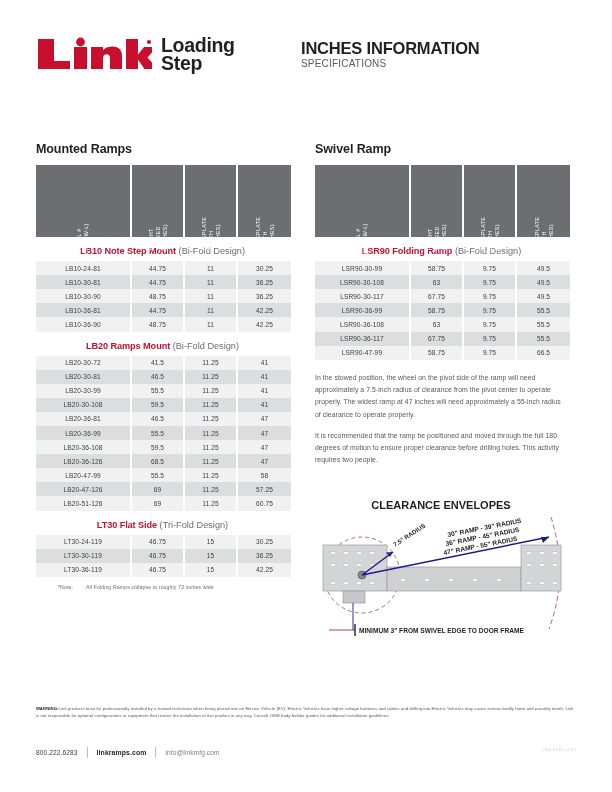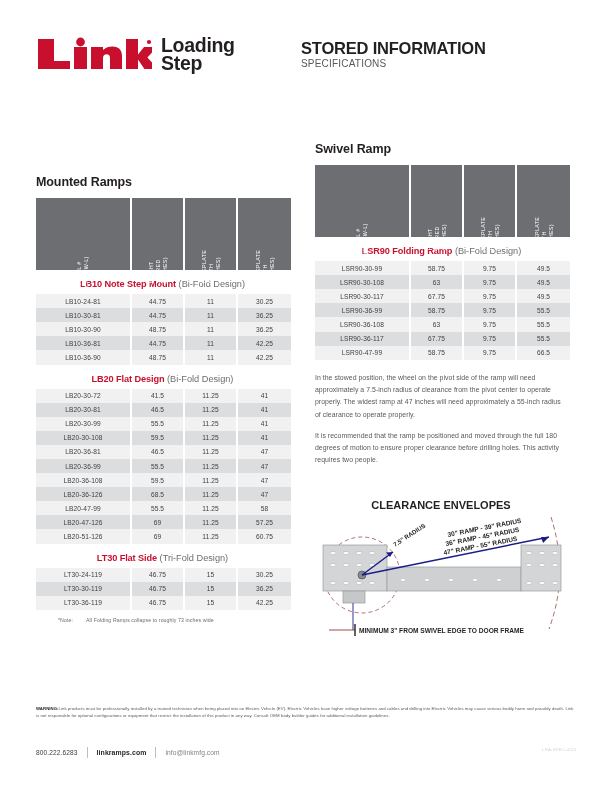--- a/index.html
+++ b/index.html
@@ -23,21 +23,21 @@
     font-size:19.5px;font-weight:bold;letter-spacing:-0.3px;color:#231f20;display:block;
   }
   .header-right{position:absolute;right:0;top:3px;text-align:left;width:275px;}
   .prod-info{font-size:16.5px;font-weight:bold;letter-spacing:-0.2px;color:#231f20;line-height:1.1;}
   .specs{font-size:10px;font-weight:normal;letter-spacing:0.2px;color:#58595b;line-height:1.25;margin-top:1px;}
 
   
   .sec-title{
     position:absolute;font-size:12.5px;font-weight:bold;color:#231f20;letter-spacing:-0.1px;
   }
-  .col-left{position:absolute;left:36px;top:142px;width:253px;margin-top:33px;}
+  .col-left{position:absolute;left:36px;top:142px;width:253px;}
   .col-right{position:absolute;left:315px;top:142px;width:253px;}
 
   
   .thead{display:flex;gap:2px;height:72px;}
   .th{
     background:#6d6e71;
     position:relative;
     display:flex;align-items:flex-end;justify-content:center;
     padding-bottom:5px;
   }
@@ -138,21 +138,21 @@
           </g>
           <circle cx="113" cy="5" r="2.1" fill="#c8102e"></circle>
         </svg>
       </div>
       <div class="logo-words">
         <span class="l1">Loading</span>
         <span class="l2">Step</span>
       </div>
     </div>
     <div class="header-right">
-      <div class="prod-info">STORED INFORMATION</div>
+      <div class="prod-info">INCHES INFORMATION</div>
       <div class="specs">SPECIFICATIONS</div>
     </div>
   </div>
 
   <div class="col-left">
     <div class="sec-title" style="position:static;margin-bottom:9px;">Mounted Ramps</div>
 
     <div class="thead">
       <div class="th th-model">
         <div class="rot">
@@ -210,21 +210,21 @@
             <div class="c2">11</div>
             <div class="c3">42.25</div>
           </div>
           <div class="row odd">
             <div class="c0">LB10-36-90</div>
             <div class="c1">48.75</div>
             <div class="c2">11</div>
             <div class="c3">42.25</div>
           </div>
         </div>
-        <div class="grp"><b>LB20 Flat Design</b><i> (Bi-Fold Design)</i></div>
+        <div class="grp"><b>LB20 Ramps Mount</b><i> (Bi-Fold Design)</i></div>
         <div class="rows">
           <div class="row odd">
             <div class="c0">LB20-30-72</div>
             <div class="c1">41.5</div>
             <div class="c2">11.25</div>
             <div class="c3">41</div>
           </div>
           <div class="row even">
             <div class="c0">LB20-30-81</div>
             <div class="c1">46.5</div>

